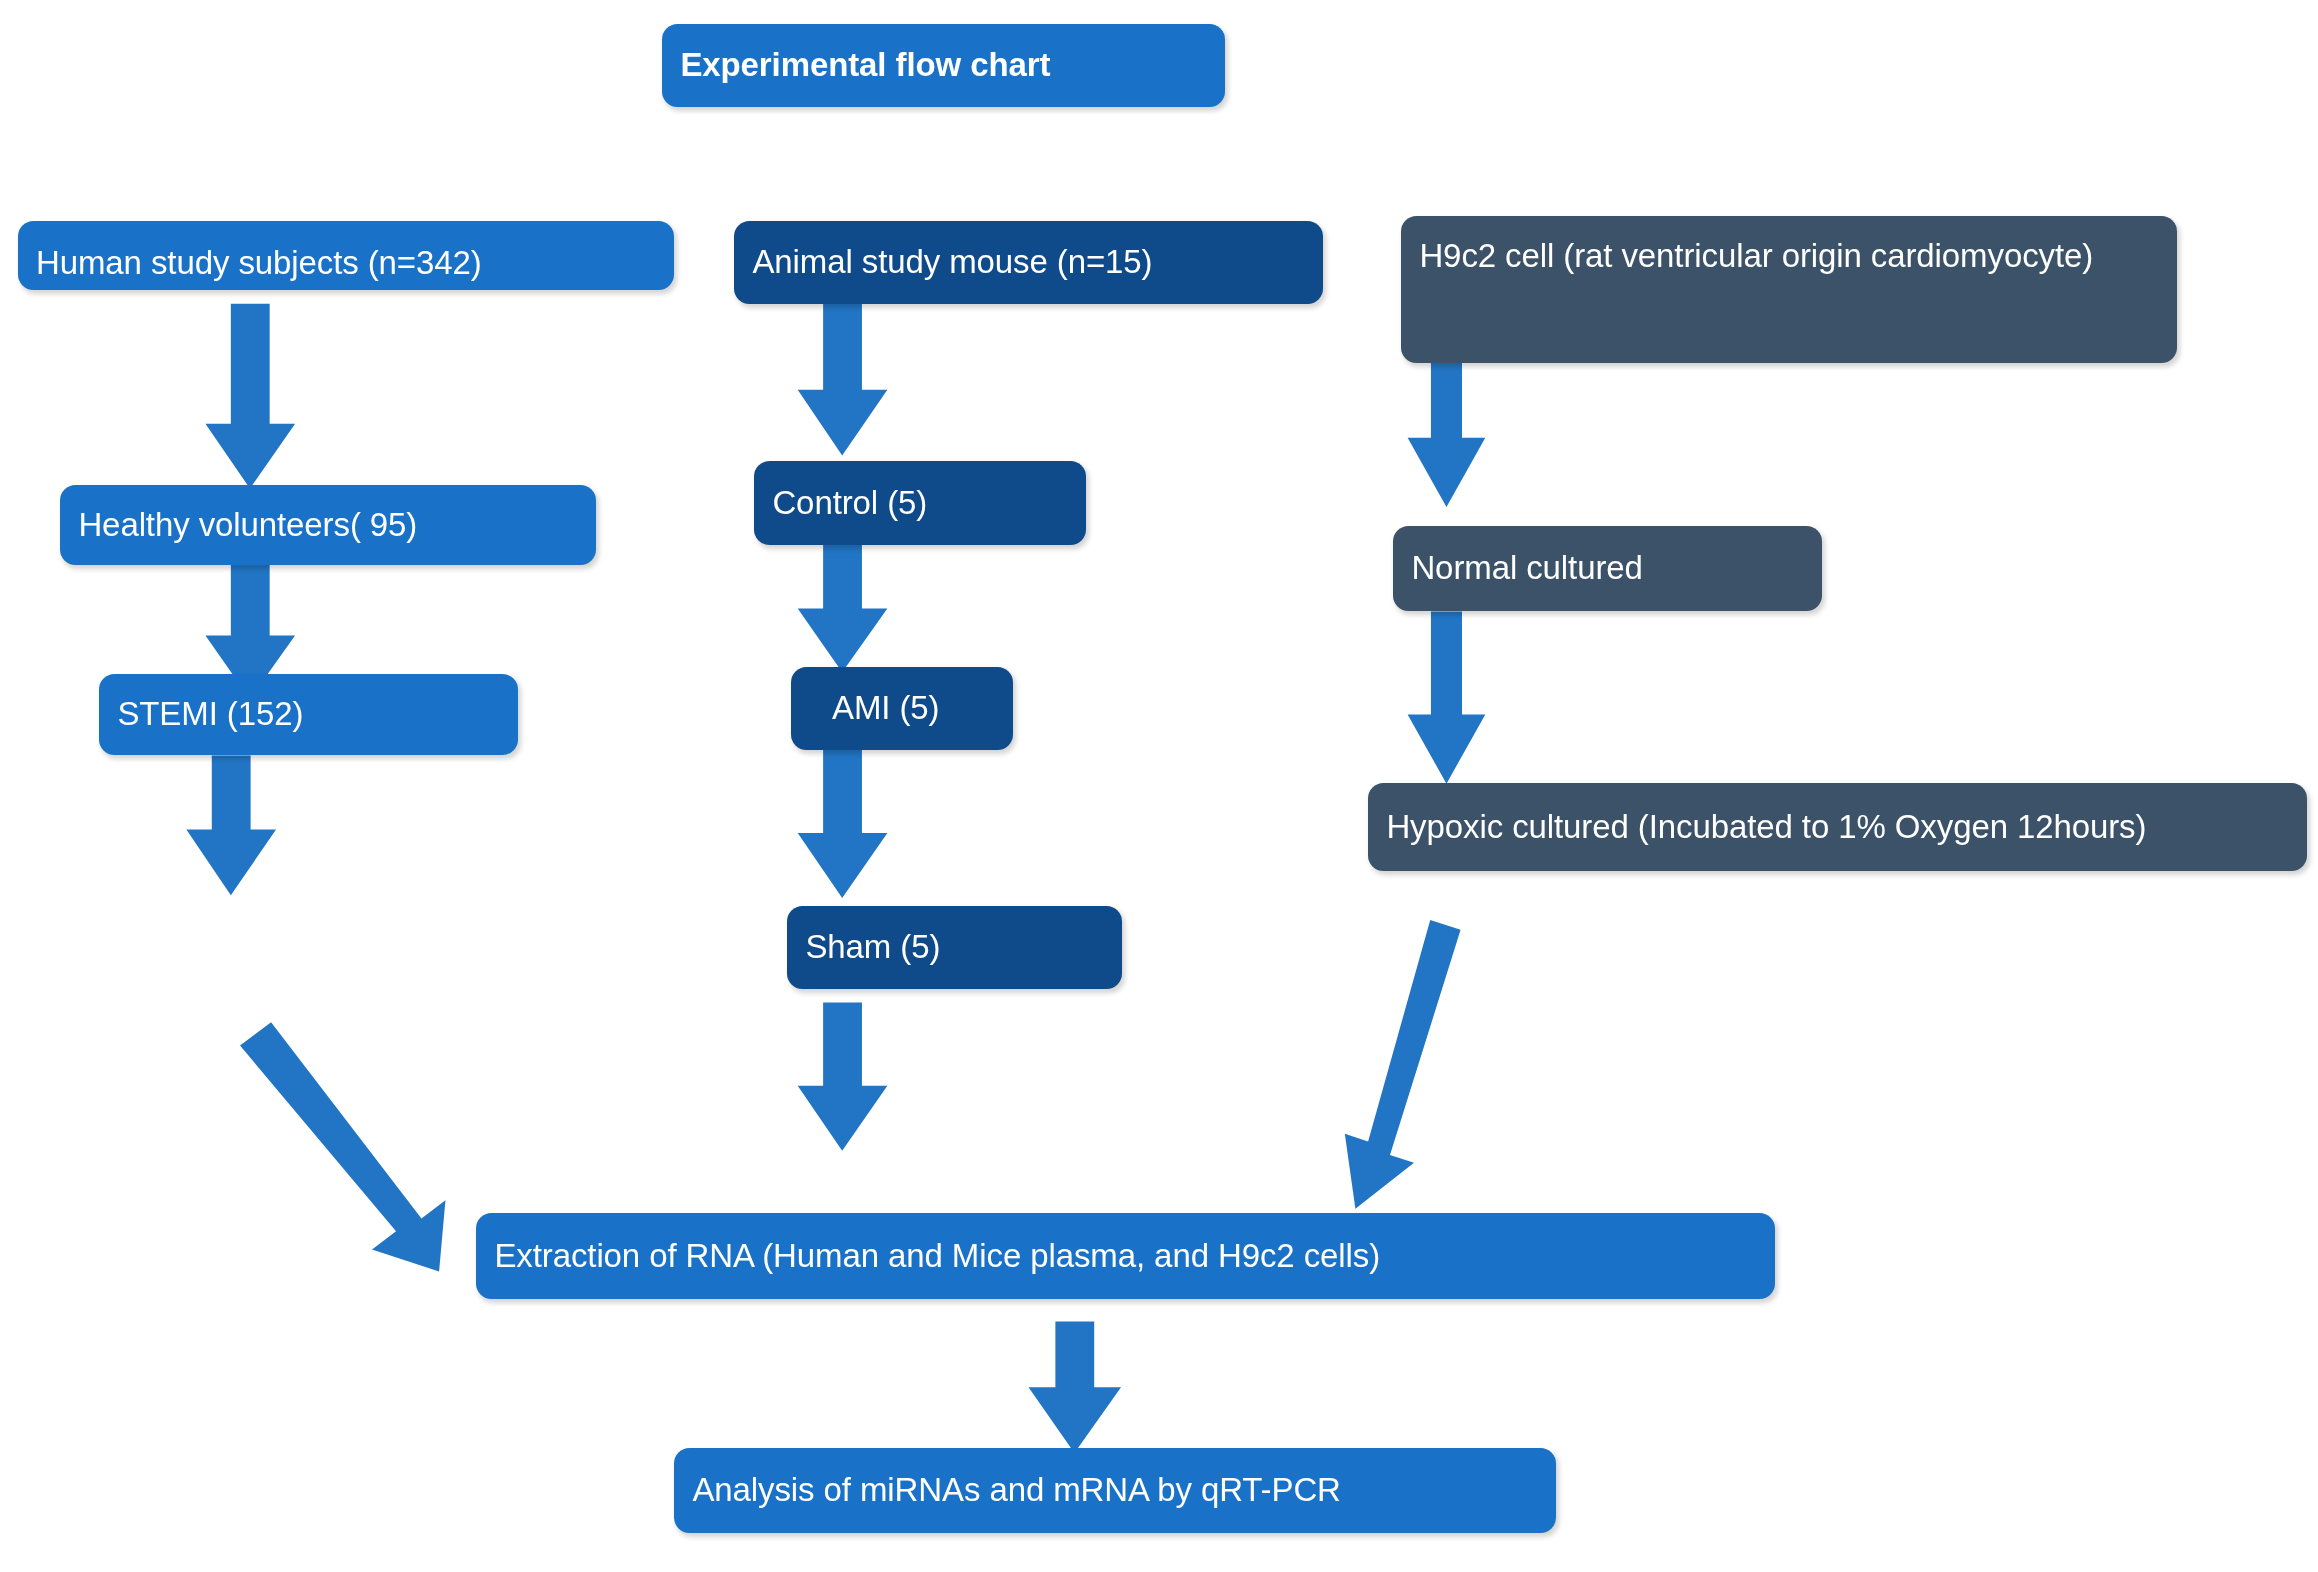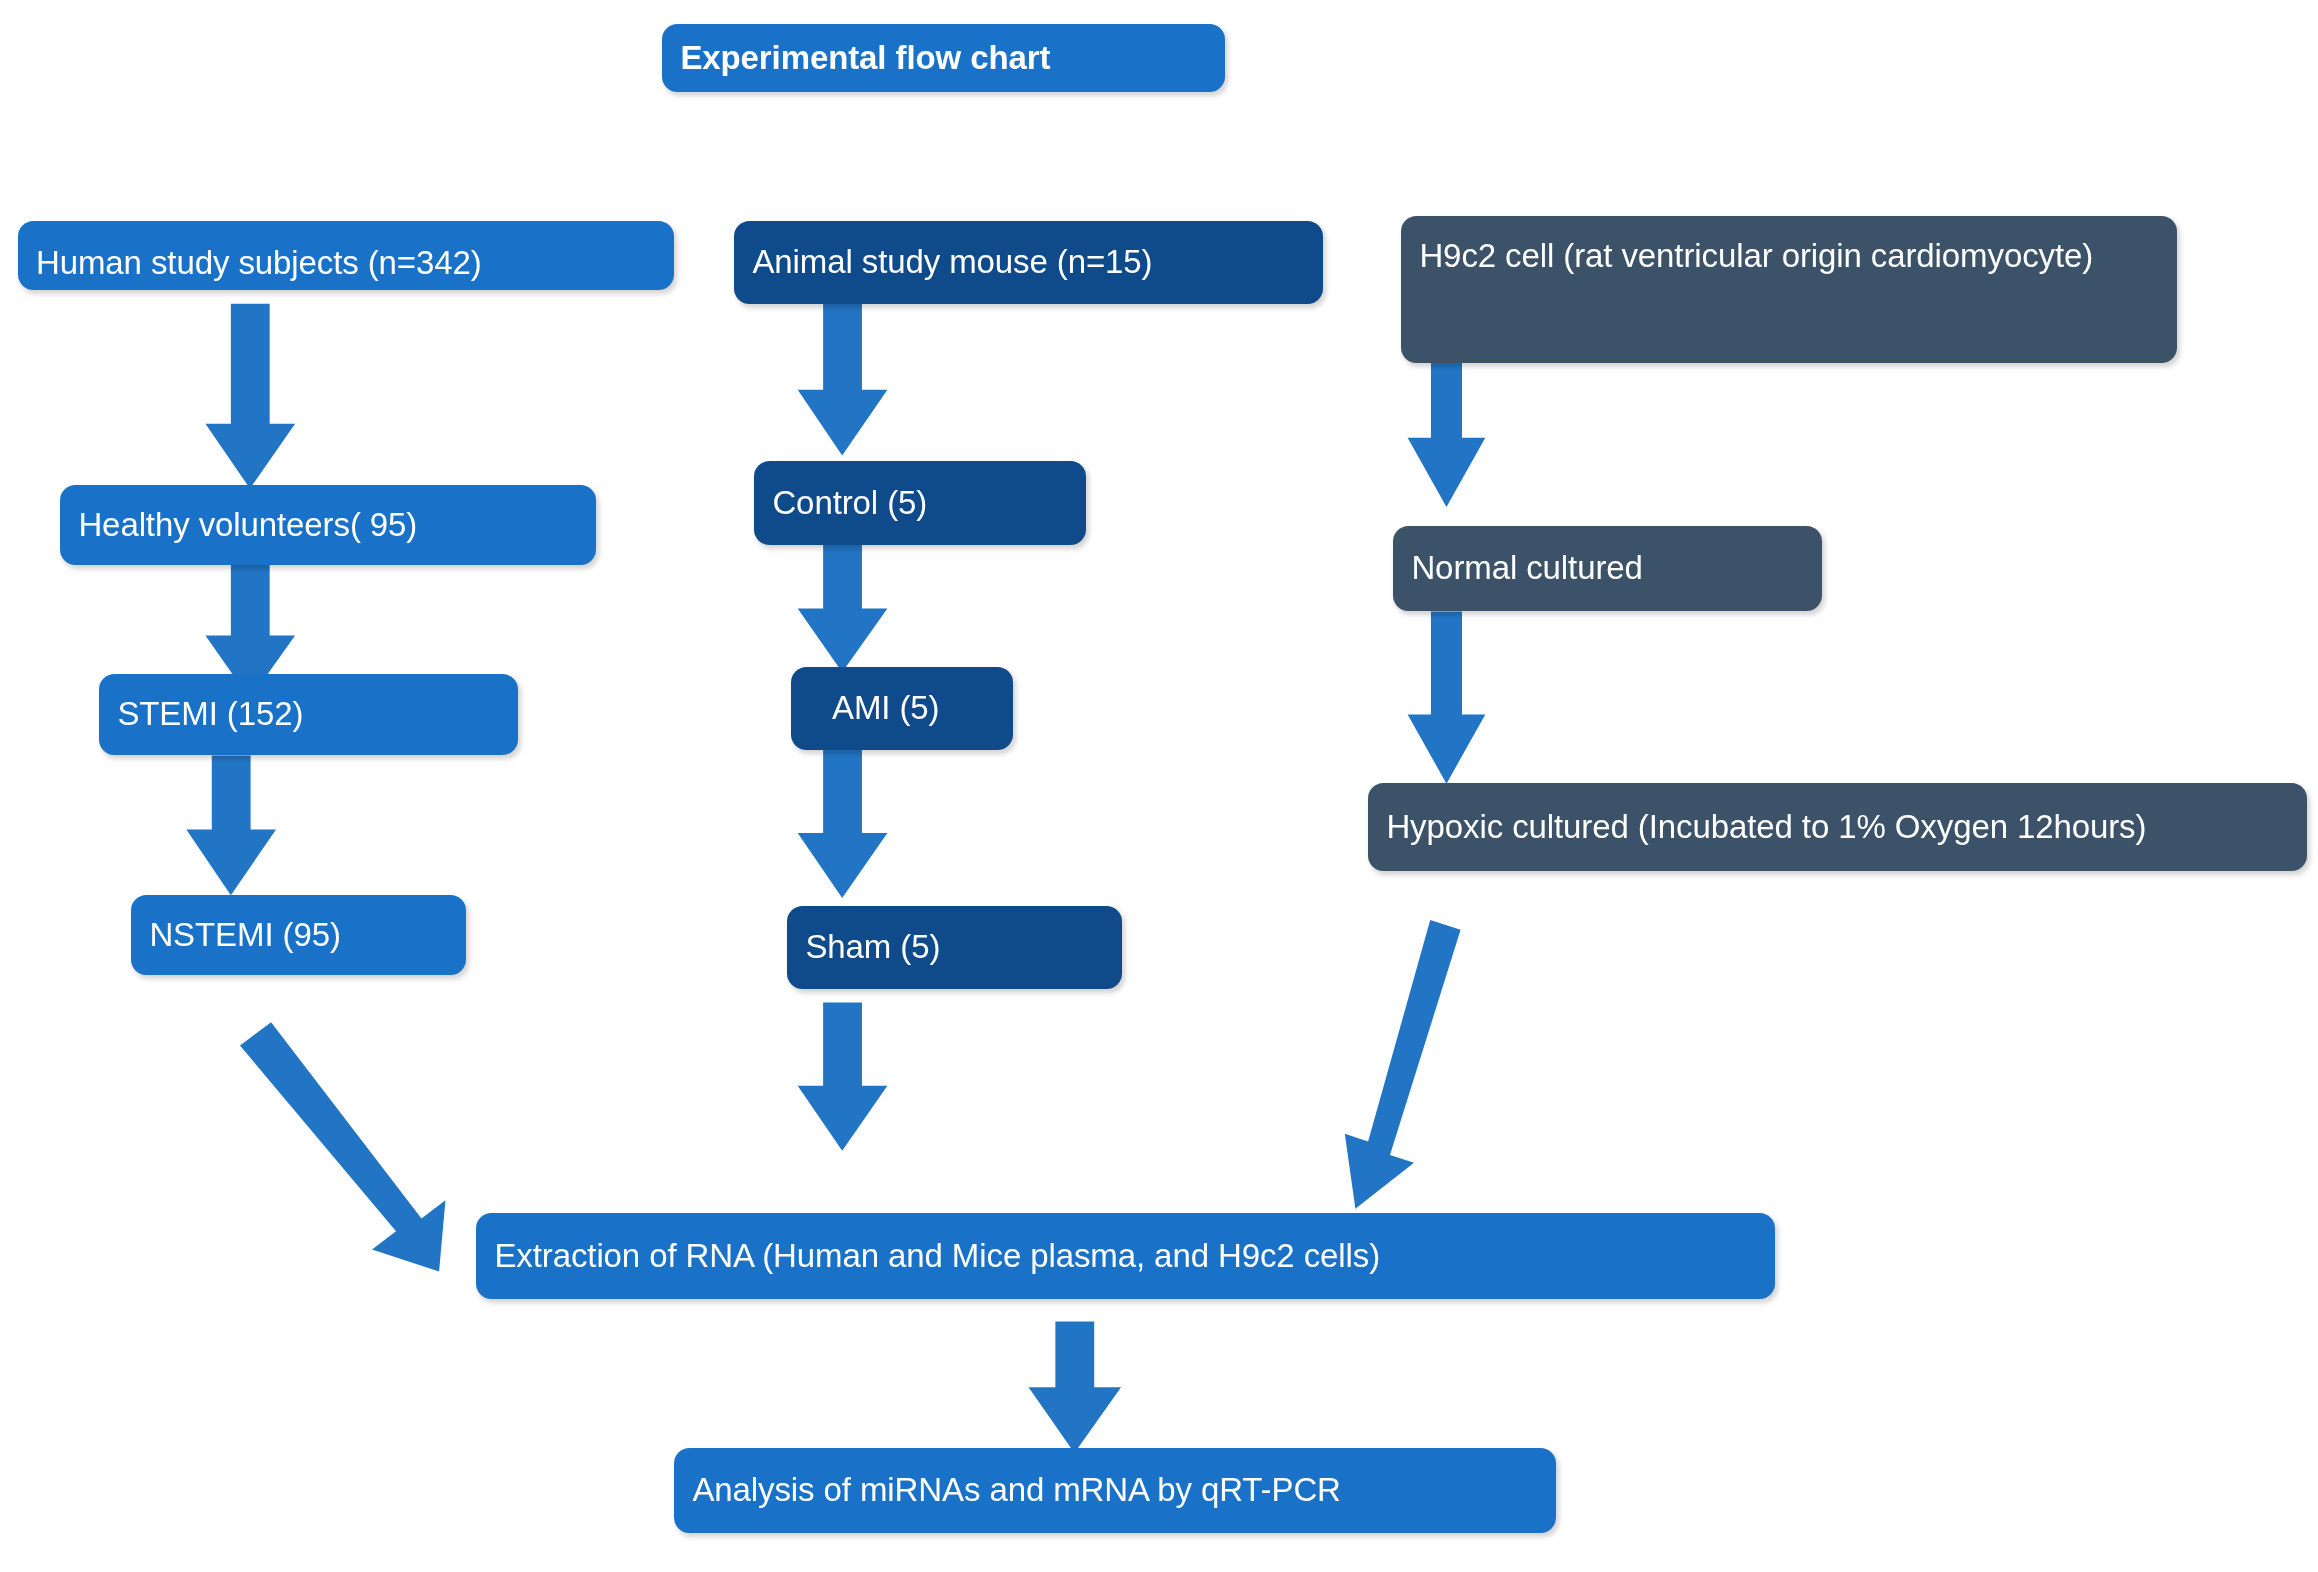--- a/index.html
+++ b/index.html
@@ -101,39 +101,36 @@
 
     <g>
       <path class="arrow-fill" d="M 2026 1303 L 2069 1317 L 1969 1636 L 2003 1647 L 1920 1712 L 1905 1606 L 1938 1617 Z"></path>
     </g>
 
     <g>
       <path class="arrow-fill" d="M 1495 1872 L 1550 1872 L 1550 1965 L 1588 1965 L 1522 2058 L 1457 1965 L 1495 1965 Z"></path>
     </g>
   </svg>
 
-  <div class="node title blue" style="left:662px; top:24px; width:563px; height:68px; font-size:33px;">
+  <div class="node title blue" style="left:662px; top:24px; width:563px; height:83px; font-size:33px;">
     <span class="node-text">Experimental flow chart</span>
   </div>
 
   <div class="node blue" style="left:17.6px; top:221px; width:656px; height:69px; font-size:33px;align-items:flex-end;">
     <span class="node-text">Human study subjects (n=342)</span>
   </div>
 
   <div class="node blue" style="left:60px; top:485px; width:536px; height:80px; font-size:33px;">
     <span class="node-text">Healthy volunteers( 95)</span>
   </div>
 
   <div class="node blue" style="left:99px; top:674px; width:419px; height:81px; font-size:33px;">
     <span class="node-text">STEMI (152)</span>
   </div>
 
-  <div class="node blue" style="left:131px; top:895px; width:335px; height:80px; font-size:33px;">
-    <span class="node-text">NSTEMI (95)</span>
-  </div>
 
   <div class="node navy" style="left:734px; top:221px; width:589px; height:83px; font-size:33px;">
     <span class="node-text">Animal study mouse (n=15)</span>
   </div>
 
   <div class="node navy" style="left:754px; top:461px; width:332px; height:84px; font-size:33px;">
     <span class="node-text">Control (5)</span>
   </div>
 
   <div class="node navy" style="left:791px; top:667px; width:222px; height:83px; font-size:33px;padding-left:41px;">

